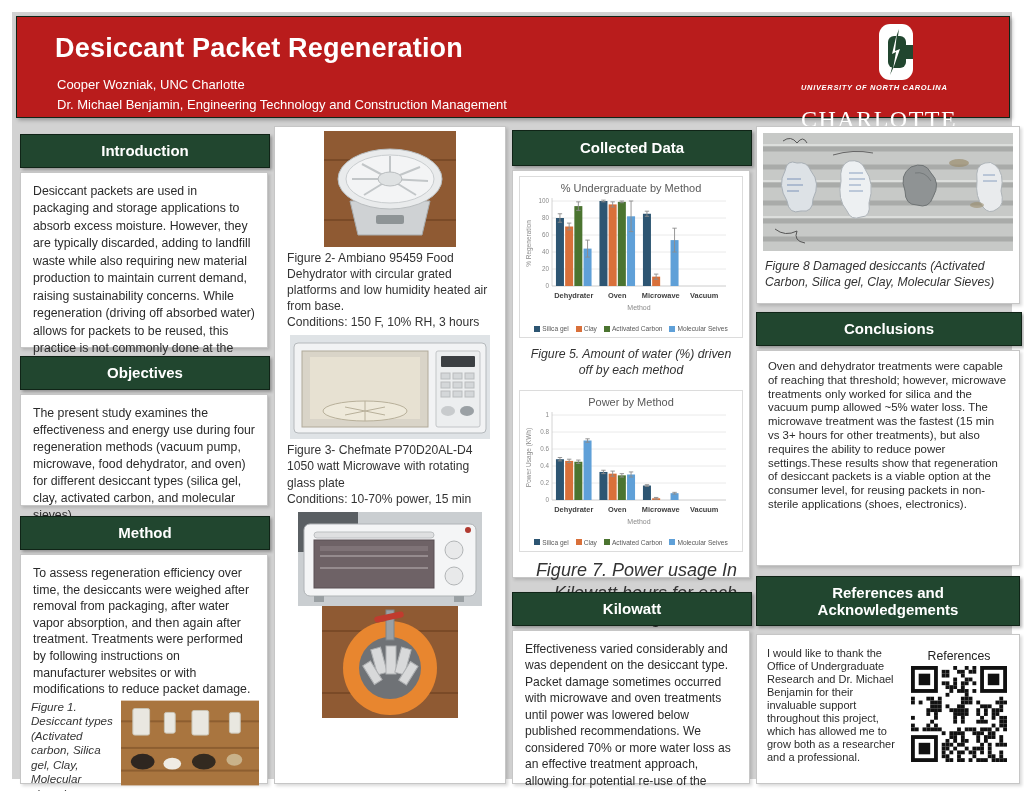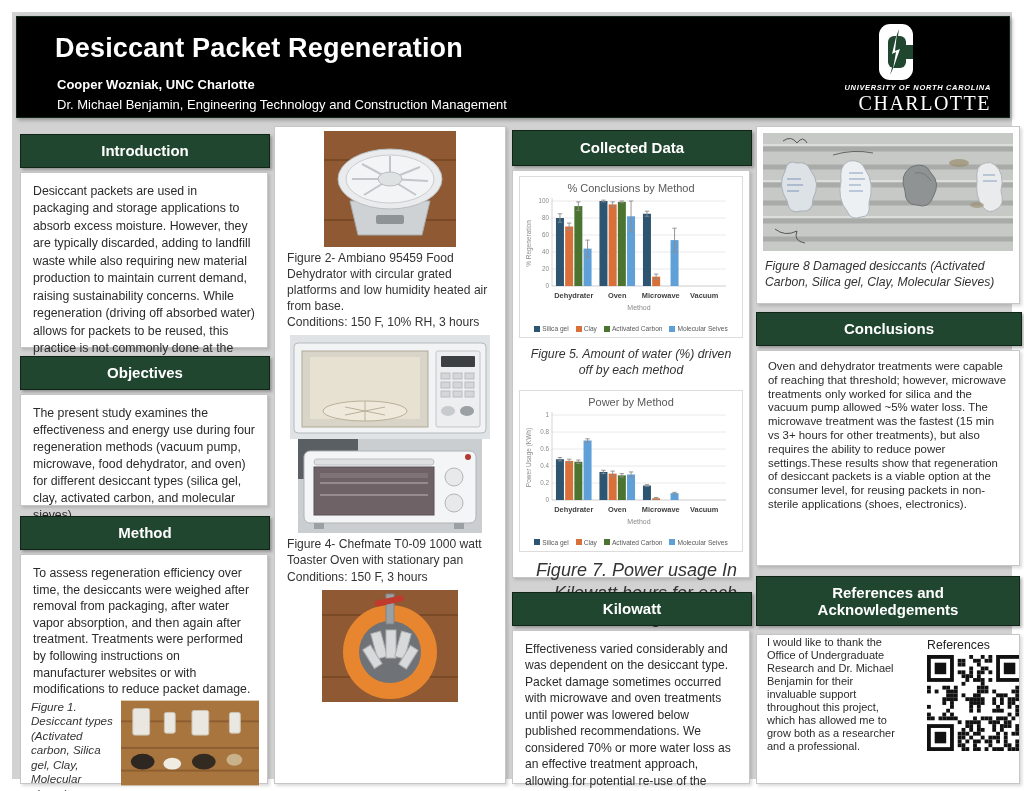--- a/index.html
+++ b/index.html
@@ -1,28 +1,28 @@
 <!DOCTYPE html>
 <html><head>
 <meta charset="utf-8">
 <style>
   html,body{margin:0;padding:0}
   body{width:1024px;height:791px;position:relative;background:#ffffff;
        font-family:"Liberation Sans",sans-serif;overflow:hidden;color:#222}
   .gray-bg{position:absolute;left:12px;top:12px;width:1000px;height:767px;background:#d2d2d2}
   
   .poster-header{position:absolute;left:16px;top:16px;width:992px;height:100px;
-                 background:#000000;border:1px solid #102417;color:#fff;box-shadow:2px 2px 4px rgba(0,0,0,.3)}
+                 background:#b91c1c;border:1px solid #102417;color:#fff;box-shadow:2px 2px 4px rgba(0,0,0,.3)}
   .main-title{position:absolute;left:38px;top:16px;font-size:27px;font-weight:bold;letter-spacing:.2px}
-  .auth1{position:absolute;left:40px;top:60px;font-size:13px;font-weight:bold}
+  .auth1{position:absolute;left:40px;top:60px;font-size:13px;font-weight:normal}
   .auth2{position:absolute;left:40px;top:80px;font-size:13px;font-weight:normal}
-  .logo{position:absolute;right:18px;top:6px;width:190px;text-align:right;color:#fff}
+  .logo{position:absolute;right:18px;top:6px;width:190px;text-align:left;color:#fff}
   .logo svg{display:block;margin:0 auto}
   .logo-inst{font-size:7.5px;font-style:italic;font-weight:bold;letter-spacing:.09em;margin-top:2px;white-space:nowrap}
-  .logo-campus{font-family:"Liberation Serif",serif;font-size:20px;letter-spacing:1.5px;line-height:1;margin-top:1px}
+  .logo-campus{font-family:"Liberation Serif",serif;font-size:24px;letter-spacing:1.5px;line-height:1;margin-top:15px}
   
   .sh{position:absolute;background:#21462f;border:1px solid #102417;color:#fff;font-weight:bold;
       font-size:15px;display:flex;align-items:center;justify-content:center;text-align:center;
       line-height:1.15;box-shadow:2px 2px 3px rgba(0,0,0,.3)}
   .cardc{position:absolute;background:#fff;border:1px solid #c6c6c6;box-sizing:border-box;
          box-shadow:2px 2px 3px rgba(0,0,0,.15)}
   .body-text{font-size:12.3px;line-height:1.42;color:#2b2b2b;padding:10px 12px}
   
   .figstack{padding:4px 6px;display:flex;flex-direction:column;align-items:center}
   .figstack svg{display:block}
@@ -34,23 +34,23 @@
   
   .chart-box{background:#fff;border:1px solid #dcdcdc;margin:5px 6px 3px 6px;padding:3px 2px 2px 2px}
   .chart-title{text-align:center;font-size:11px;color:#595959;margin:2px 0 0 0}
   .legend{display:flex;justify-content:center;align-items:center;gap:7px;flex-wrap:nowrap;
           font-size:6.6px;color:#595959;padding:1px 0 3px 0;white-space:nowrap}
   .legend .sw{width:6px;height:6px;display:inline-block;margin-right:2px;flex:none}
   .legend .li{display:flex;align-items:center}
   .fig-caption-c{font-size:12.3px;font-style:italic;color:#333;line-height:1.3;text-align:center;padding:6px 14px}
   .fig-caption-l{font-size:18px;font-style:italic;color:#333;line-height:1.3;text-align:right;padding:4px 12px}
   
-  .refs-flex{display:flex;padding:1px 8px 6px 10px;gap:24px}
+  .refs-flex{display:flex;padding:12px 8px 6px 10px;gap:4px}
   .refs-text{font-size:11px;line-height:1.18;color:#2b2b2b;width:136px;flex:none}
-  .refs-right{flex:1;text-align:left}
+  .refs-right{flex:1;text-align:center}
   .refs-label{font-size:12.3px;color:#222;margin:2px 0 3px 0}
 </style>
 </head>
 <body>
 
 <div class="gray-bg"></div>
 
 <header class="poster-header">
   <div class="main-title">Desiccant Packet Regeneration</div>
   <div class="auth1">Cooper Wozniak,  UNC Charlotte</div>
@@ -145,40 +145,40 @@
       <rect x="151" y="47" width="9" height="6"></rect>
         <rect x="163" y="47" width="9" height="6"></rect>
         <rect x="175" y="47" width="9" height="6"></rect>
       <rect x="151" y="56" width="9" height="6"></rect>
         <rect x="163" y="56" width="9" height="6"></rect>
         <rect x="175" y="56" width="9" height="6"></rect>
     </g>
     <ellipse cx="158" cy="76" rx="7" ry="5" fill="#c8cbcd"></ellipse>
     <ellipse cx="177" cy="76" rx="7" ry="5" fill="#9aa0a4"></ellipse>
   </svg>
+  <div class="eq-caption">Figure 3- Chefmate P70D20AL-D4 1050 watt Microwave with rotating glass plate
+Conditions: 10-70% power, 15 min</div>
 
   <svg width="184" height="94" viewBox="0 0 184 94">
     <rect width="184" height="94" fill="#caced1"></rect>
     <rect x="0" y="0" width="60" height="40" fill="#5a5f63"></rect>
     <rect x="6" y="12" width="172" height="72" rx="6" fill="#f4f5f6" stroke="#b0b4b7"></rect>
     <rect x="16" y="20" width="120" height="6" rx="3" fill="#dfe0e1" stroke="#bdc0c2"></rect>
     <rect x="16" y="28" width="120" height="48" fill="#6e6266" stroke="#5a5154"></rect>
     <g stroke="#958b8e" stroke-width="2">
       <line x1="22" y1="44" x2="130" y2="44"></line>
         <line x1="22" y1="56" x2="130" y2="56"></line>
     </g>
     <rect x="22" y="34" width="108" height="5" fill="#8a7f82" opacity=".6"></rect>
     <circle cx="156" cy="38" r="9" fill="#e8e9ea" stroke="#b2b5b7"></circle>
     <circle cx="156" cy="64" r="9" fill="#e8e9ea" stroke="#b2b5b7"></circle>
     <circle cx="170" cy="18" r="3" fill="#b03a30"></circle>
     <rect x="16" y="84" width="10" height="6" fill="#9aa0a3"></rect>
       <rect x="156" y="84" width="10" height="6" fill="#9aa0a3"></rect>
   </svg>
-  <div class="eq-caption">Figure 4- Chefmate T0-09 1000 watt Toaster Oven with stationary pan
-Conditions: 150 F, 3 hours</div>
 
   <svg width="136" height="112" viewBox="0 0 136 112">
     <rect width="136" height="112" fill="#8f5a33"></rect>
     <rect y="24" width="136" height="2" fill="#7a4a27"></rect>
       <rect y="86" width="136" height="2" fill="#7a4a27"></rect>
     <circle cx="68" cy="62" r="47" fill="#e8862f"></circle>
     <circle cx="68" cy="62" r="31" fill="#6f7276"></circle>
     <g fill="#d8d9da" stroke="#aeb0b2">
       <rect x="52" y="42" width="10" height="26" transform="rotate(-15 57 55)"></rect>
       <rect x="64" y="40" width="10" height="28"></rect>
@@ -189,21 +189,21 @@
     <rect x="64" y="4" width="8" height="30" fill="#9aa0a4" stroke="#7e8488"></rect>
     <rect x="52" y="8" width="30" height="6" rx="3" fill="#c03b2e" transform="rotate(-12 67 11)"></rect>
   </svg>
 </div>
 
 <div class="sh" style="left:512px;top:130px;width:238px;height:34px">
   <span>Collected Data</span>
 </div>
 <div class="cardc" style="left:512px;top:170px;width:238px;height:408px">
   <div class="chart-box">
-    <div class="chart-title">% Conclusions by Method</div>
+    <div class="chart-title">% Undergraduate by Method</div>
     <div class="chart-svg"><svg width="212" height="126" viewBox="0 0 212 126">
           <line x1="30" y1="92" x2="204" y2="92" stroke="#bfbfbf" stroke-width="0.8"></line>
           <text x="27" y="94" text-anchor="end" font-size="6.3" fill="#8a8a8a" font-family="Liberation Sans,sans-serif">0</text>
           <line x1="30" y1="75" x2="204" y2="75" stroke="#e4e4e4" stroke-width="0.8"></line>
           <text x="27" y="77" text-anchor="end" font-size="6.3" fill="#8a8a8a" font-family="Liberation Sans,sans-serif">20</text>
           <line x1="30" y1="58" x2="204" y2="58" stroke="#e4e4e4" stroke-width="0.8"></line>
           <text x="27" y="60" text-anchor="end" font-size="6.3" fill="#8a8a8a" font-family="Liberation Sans,sans-serif">40</text>
           <line x1="30" y1="41" x2="204" y2="41" stroke="#e4e4e4" stroke-width="0.8"></line>
           <text x="27" y="43" text-anchor="end" font-size="6.3" fill="#8a8a8a" font-family="Liberation Sans,sans-serif">60</text>
           <line x1="30" y1="24" x2="204" y2="24" stroke="#e4e4e4" stroke-width="0.8"></line>

